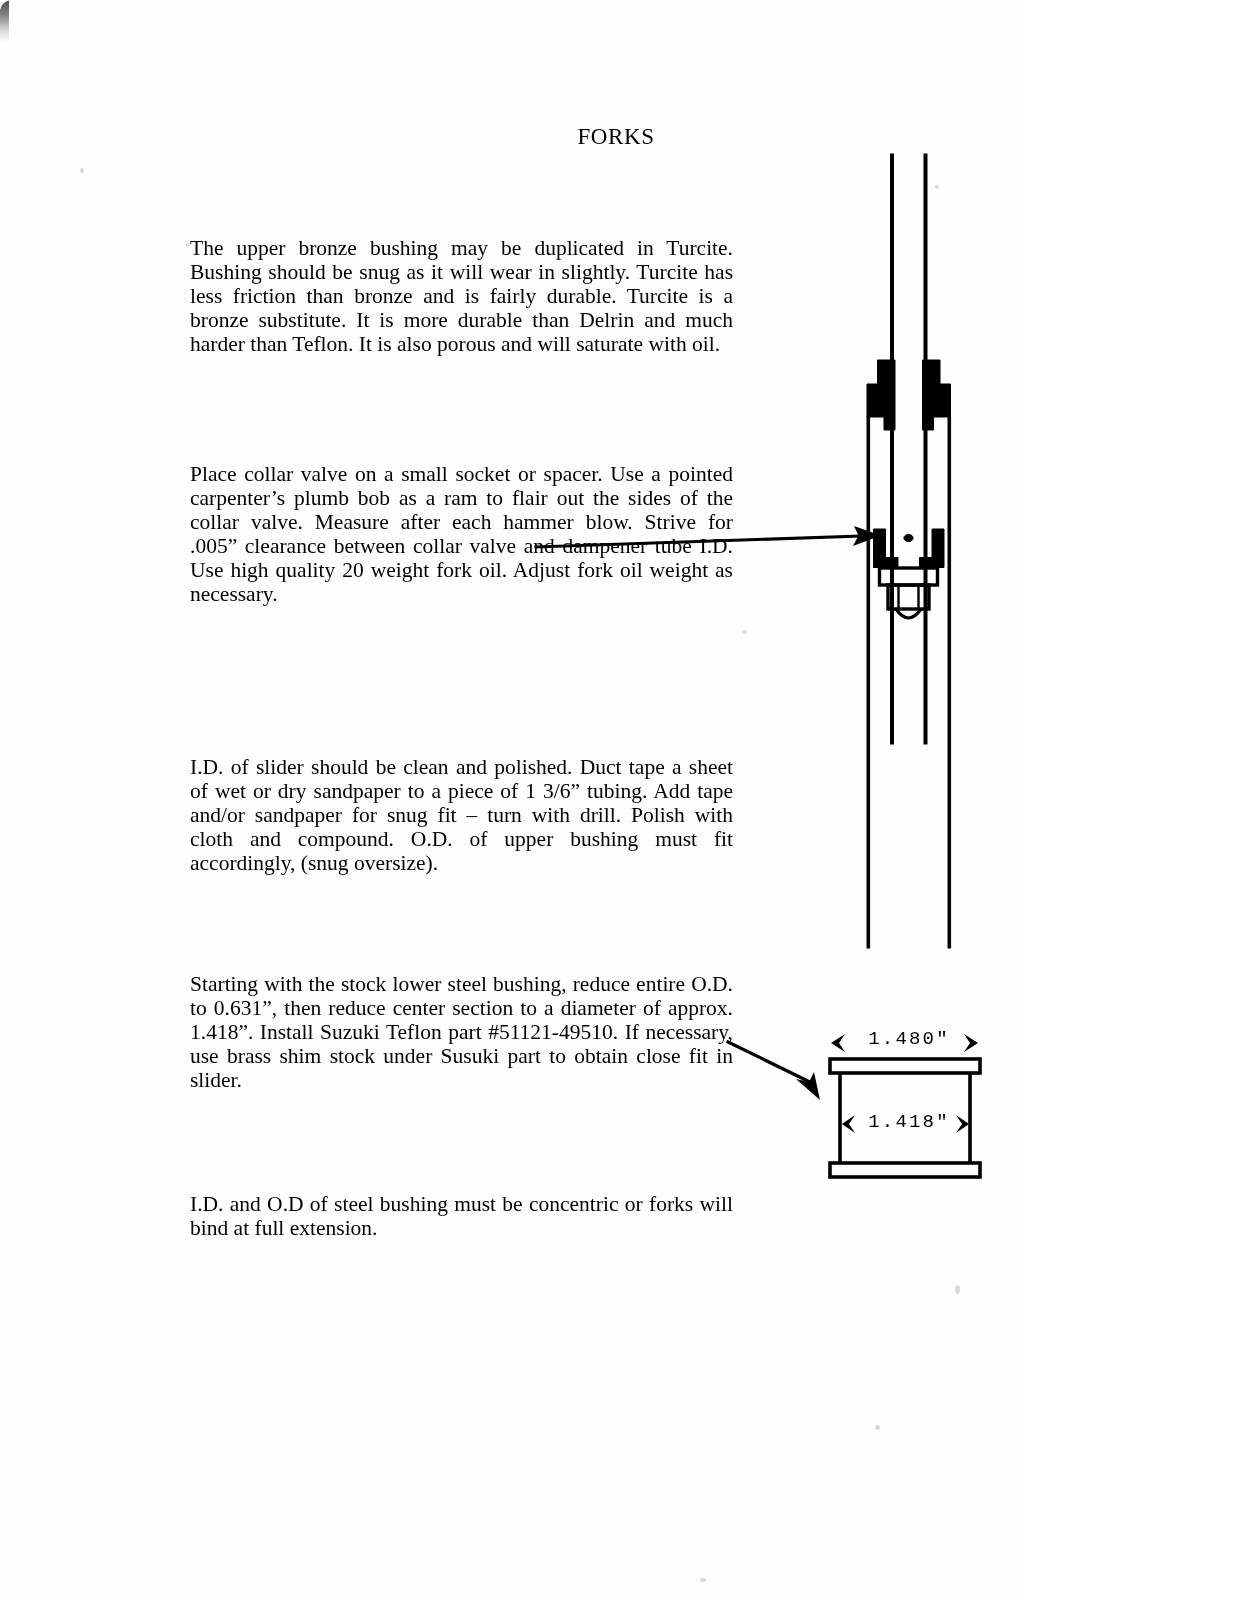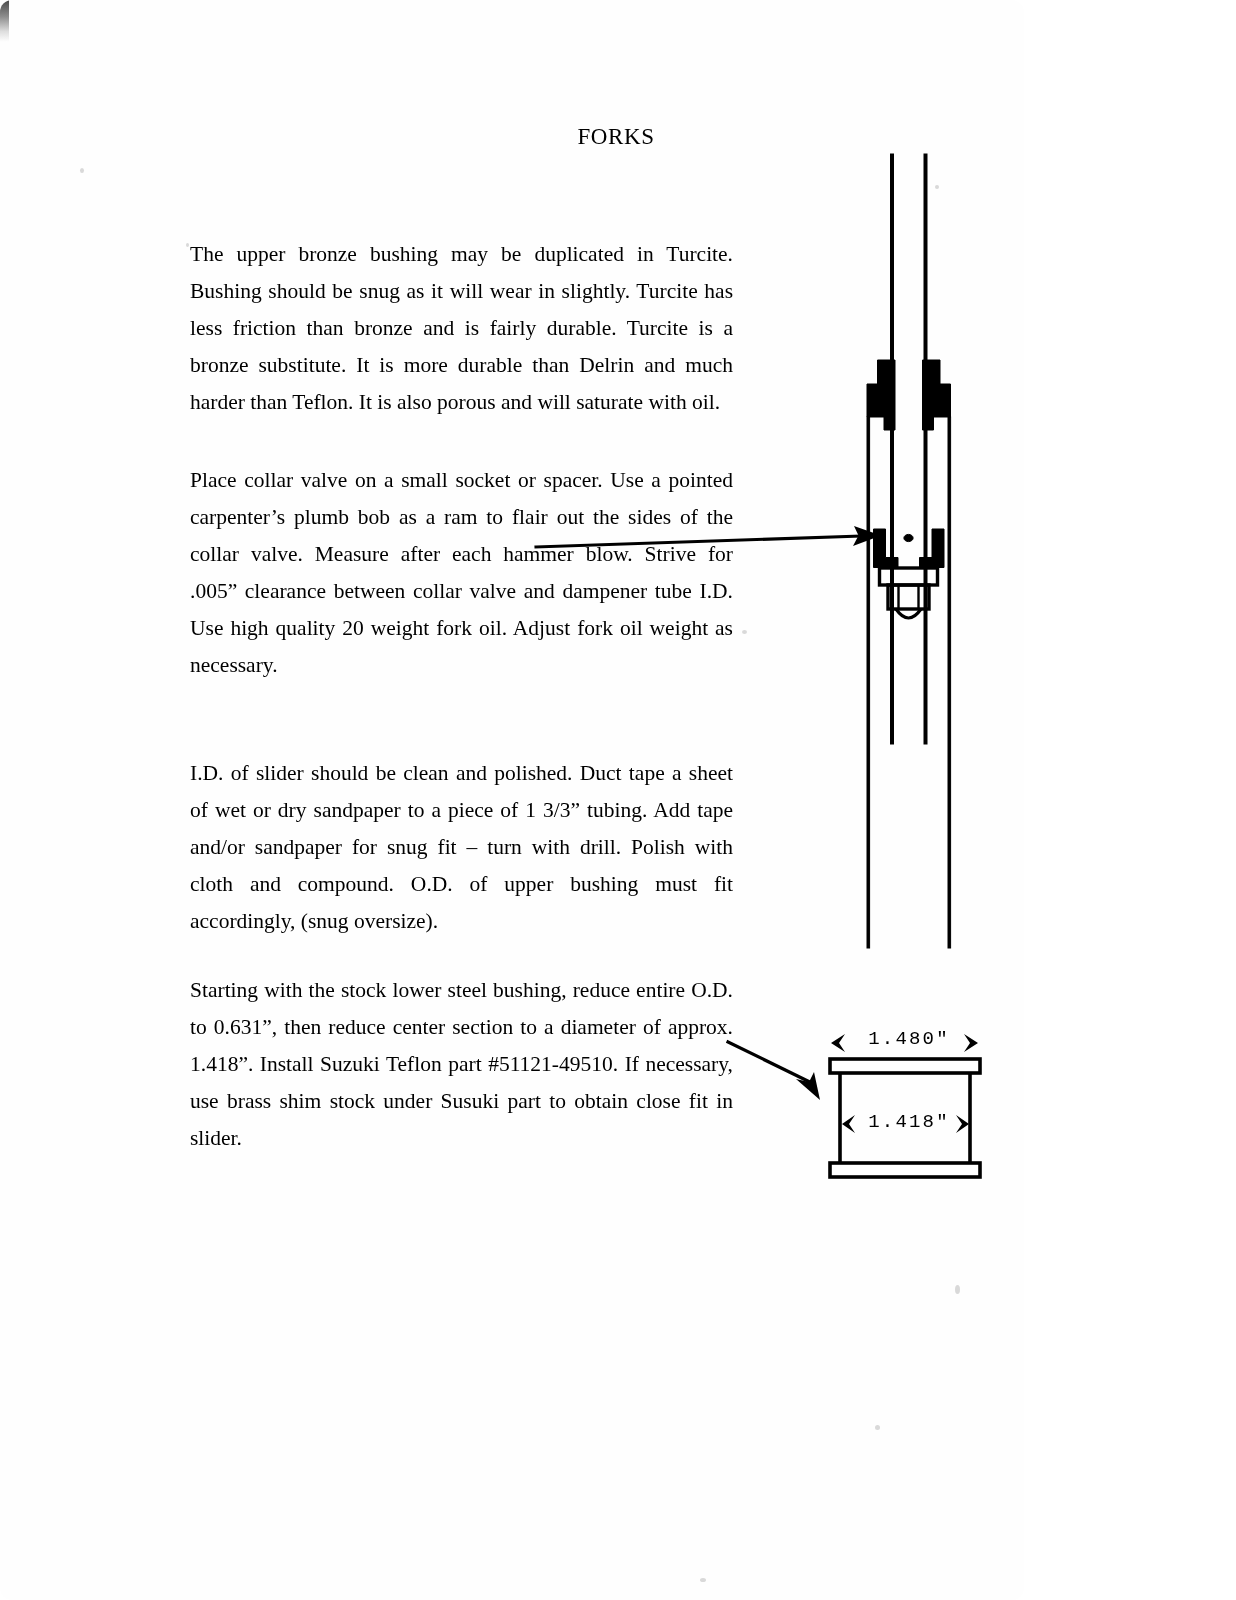--- a/index.html
+++ b/index.html
@@ -45,21 +45,21 @@
   }
   
   #doc-title { transform: translateX(-2px); }
 
   
   .para {
     position: absolute;
     left: 190px;
     width: 543px;
     font-size: 21.5px;
-    line-height: 37px;
+    line-height: 24px;
     text-align: justify;
     text-justify: inter-word;
     font-family: "Liberation Serif", "DejaVu Serif", serif;
   }
 
   
   #fork-drawing {
     position: absolute;
     left: 820px;
     top: 140px;
@@ -103,24 +103,25 @@
   <div class="scan-speck" style="left:955px; top:1285px; width:5px;  height:9px;"></div>
   <div class="scan-speck" style="left:875px; top:1425px; width:5px;  height:5px;"></div>
   <div class="scan-speck" style="left:700px; top:1578px; width:6px;  height:4px;"></div>
 
   <div id="doc-title">FORKS</div>
 
   <div class="para" style="top:236px;">The upper bronze bushing may be duplicated in Turcite. Bushing should be snug as it will wear in slightly. Turcite has less friction than bronze and is fairly durable. Turcite is a bronze substitute.  It is more durable than Delrin and much harder than Teflon.  It is also porous and will saturate with oil.</div>
 
   <div class="para" style="top:462px;">Place collar valve on a small socket or spacer. Use a pointed carpenter’s plumb bob as a ram to flair out the sides of the collar valve. Measure after each hammer blow.  Strive for .005” clearance between collar valve and dampener tube I.D. Use high quality 20 weight fork oil.  Adjust fork oil weight as necessary.</div>
 
-  <div class="para" style="top:755px;">I.D. of slider should be clean and polished.  Duct tape a sheet of wet or dry sandpaper to a piece of 1 3/3” tubing.  Add tape and/or sandpaper for snug fit – turn with drill.  Polish with cloth and compound.  O.D. of upper bushing must fit accordingly, (snug oversize).</div>
+  <div class="para" style="top:755px;">I.D. of slider should be clean and polished.  Duct tape a sheet of wet or dry sandpaper to a piece of 1 3/6” tubing.  Add tape and/or sandpaper for snug fit – turn with drill.  Polish with cloth and compound.  O.D. of upper bushing must fit accordingly, (snug oversize).</div>
 
   <div class="para" style="top:972px;">Starting with the stock lower steel bushing, reduce entire O.D. to 0.631”, then reduce center section to a diameter of approx. 1.418”.  Install Suzuki Teflon part #51121-49510.   If necessary, use brass shim stock under Susuki part to obtain close fit in slider.</div>
 
+  <div class="para" style="top:1192px;">I.D. and O.D of steel bushing must be concentric or forks will bind at full extension.</div>
 
   <div id="fork-drawing">
     <svg width="200" height="830" viewBox="0 0 200 830">
       <g fill="#000000" stroke="#000000">
 
         <rect x="70.5" y="14" width="3.0" height="590"></rect>
         <rect x="104.0" y="14" width="3.0" height="590"></rect>
 
         <path d="M 57.5,220 L 75.0,220 L 75.0,290 L 64.0,290 L 64.0,277 L 47.0,277 L 47.0,244 L 57.5,244 Z"></path>
 

